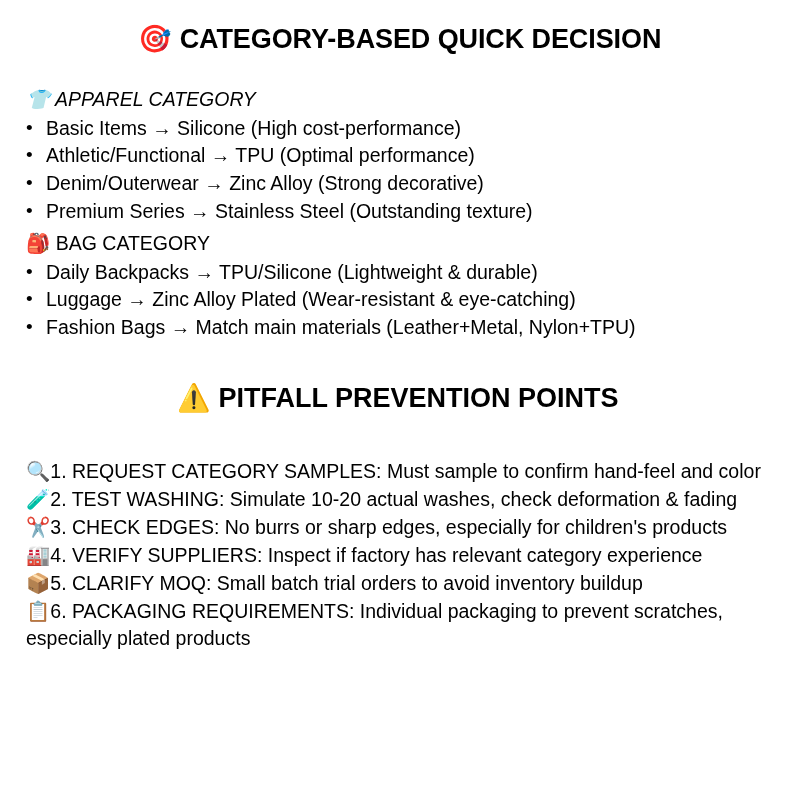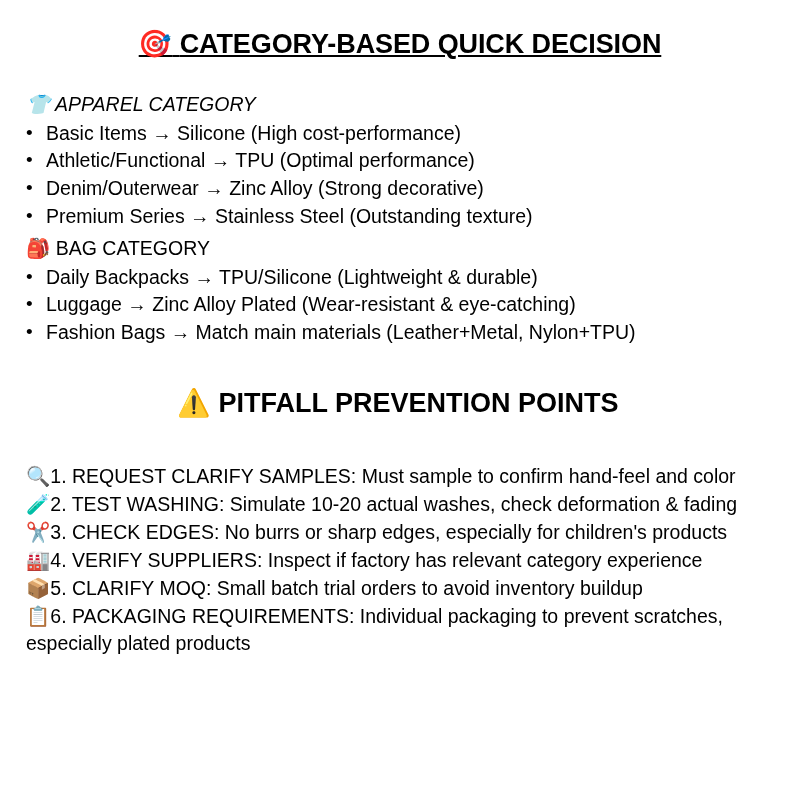--- a/index.html
+++ b/index.html
@@ -22,25 +22,24 @@
     box-sizing: border-box;
     padding: 0;
     position: relative;
   }
 
   
   h1.doc-title {
     font-size: 27px;
     font-weight: bold;
     text-align: center;
-    margin: 12px;
+    margin: 7px;
     padding: 14px 0 0 0;
     line-height: 1.35;
     letter-spacing: -0.1px;
-    text-decoration: underline;
   }
   h1.doc-title .emoji { font-weight: normal; }
 
   h2.section-heading {
     font-size: 19.5px;
     font-weight: normal;
     margin: 0;
     padding: 0;
     line-height: 1.45;
   }
@@ -133,21 +132,21 @@
   </ul>
 
   <h1 class="pitfall-title">
     <span class="emoji">⚠️</span>
     <span>PITFALL PREVENTION POINTS</span>
   </h1>
 
   <div class="pitfall-list">
     <p>
       <span class="emoji">🔍</span><span>1.</span>
-      <span>REQUEST CLARIFY SAMPLES:</span>
+      <span>REQUEST CATEGORY SAMPLES:</span>
       <span>Must sample to confirm hand-feel and color</span>
     </p>
     <p>
       <span class="emoji">🧪</span><span>2.</span>
       <span>TEST WASHING:</span>
       <span>Simulate 10-20 actual washes, check deformation &amp; fading</span>
     </p>
     <p>
       <span class="emoji">✂️</span><span>3.</span>
       <span>CHECK EDGES:</span>

